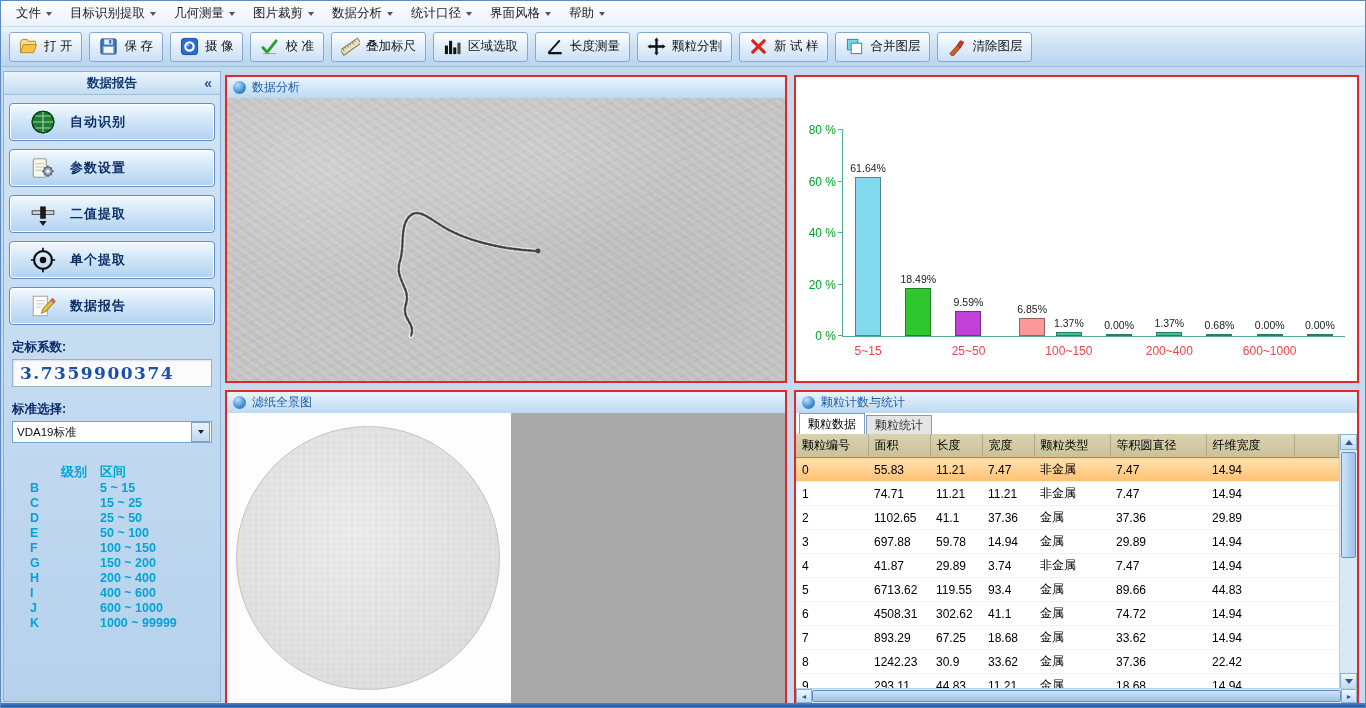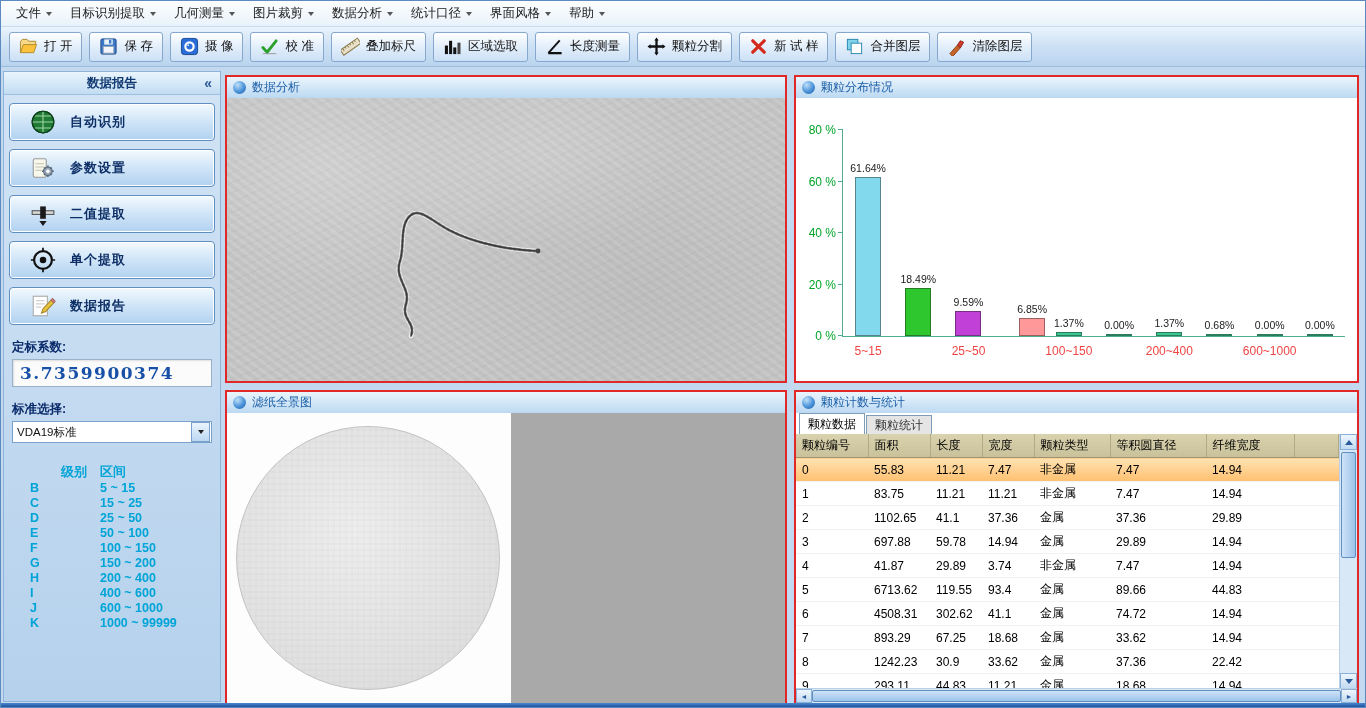--- a/index.html
+++ b/index.html
@@ -398,24 +398,20 @@
           <path class="fiber-halo" d="M309 153 C285 152 248 146 222 132 C205 123 193 110 184 117 C172 126 178 148 173 163 C167 181 184 190 179 206 C174 222 189 224 184 238"></path>
           <path class="fiber-mid" d="M309 153 C285 152 248 146 222 132 C205 123 193 110 184 117 C172 126 178 148 173 163 C167 181 184 190 179 206 C174 222 189 224 184 238"></path>
           <path class="fiber-core" d="M309 153 C285 152 248 146 222 132 C205 123 193 110 184 117 C172 126 178 148 173 163 C167 181 184 190 179 206 C174 222 189 224 184 238"></path>
           <circle cx="311" cy="153" r="2.4" fill="#444"></circle>
         </svg>
       </div>
     </div>
   </div>
 
   <div class="panel" style="left:793px;top:74px;width:565px;height:308px">
-    <div class="panel-header">
-      <span class="ph-icon"></span>
-      <span class="ph-title">颗粒分布情况</span>
-    </div>
     <div class="panel-body">
       <div class="chart-body">
         <div class="plot">
           <div>
               <span class="ytick-label" style="bottom: 0%;">0 %</span>
               <span class="ytick-mark" style="bottom: 0%;"></span>
               <span class="ytick-label" style="bottom: 25%;">20 %</span>
               <span class="ytick-mark" style="bottom: 25%;"></span>
               <span class="ytick-label" style="bottom: 50%;">40 %</span>
               <span class="ytick-mark" style="bottom: 50%;"></span>
@@ -531,21 +527,21 @@
                 <td>55.83</td>
                 <td>11.21</td>
                 <td>7.47</td>
                 <td>非金属</td>
                 <td>7.47</td>
                 <td>14.94</td>
                 <td></td>
               </tr>
               <tr>
                 <td>1</td>
-                <td>83.75</td>
+                <td>74.71</td>
                 <td>11.21</td>
                 <td>11.21</td>
                 <td>非金属</td>
                 <td>7.47</td>
                 <td>14.94</td>
                 <td></td>
               </tr>
               <tr>
                 <td>2</td>
                 <td>1102.65</td>

